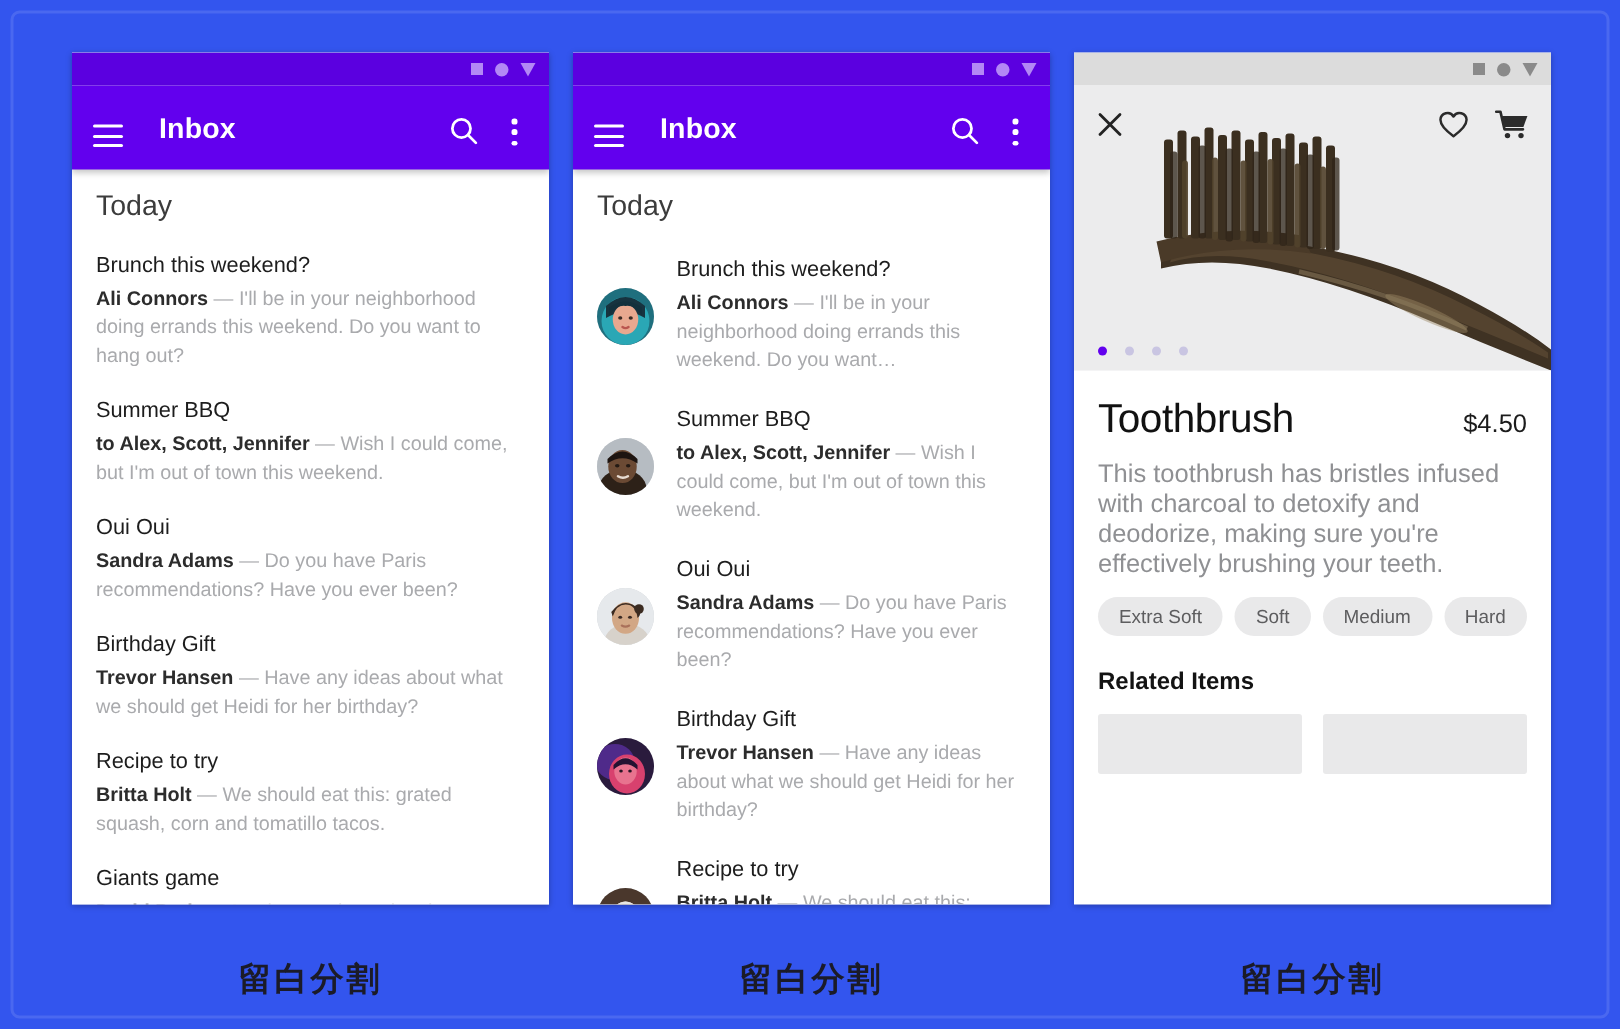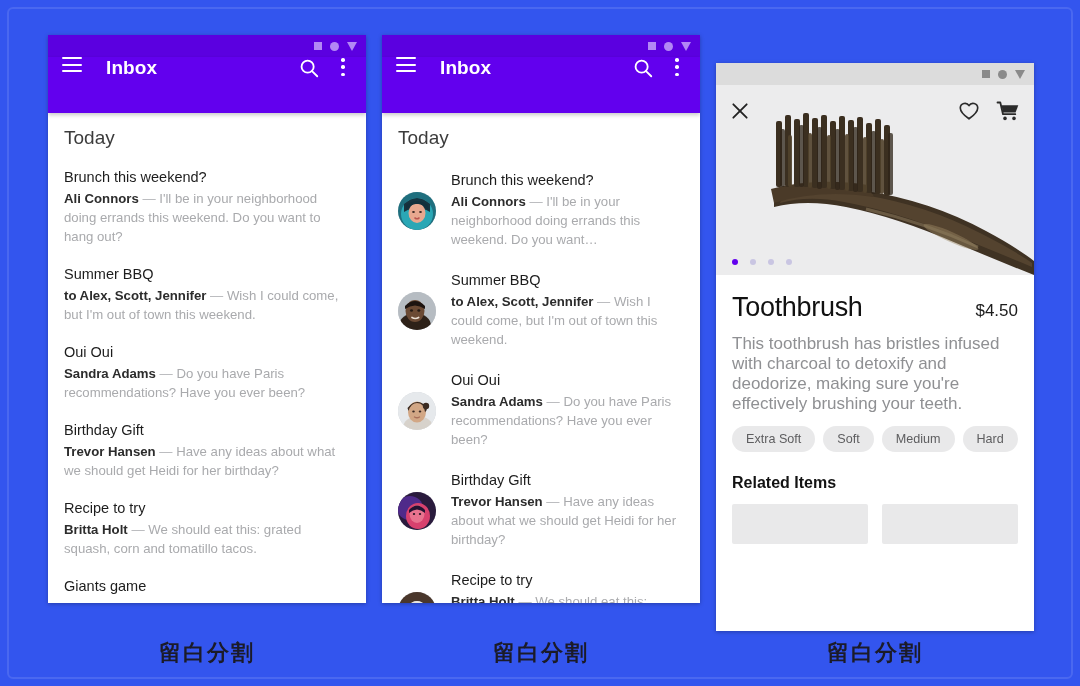--- a/index.html
+++ b/index.html
@@ -42,21 +42,21 @@
     position: absolute;
     top: 35px;
     width: 318px;
     height: 568px;
     background: #ffffff;
     overflow: hidden;
     box-shadow: 0 1px 4px rgba(0,0,0,0.28);
   }
   #panel-1 { left: 48px; }
   #panel-2 { left: 382px; }
-  #panel-3 { left: 716px; margin-top: 28px; }
+  #panel-3 { left: 716px; }
 
   
   .statusbar {
     height: 22px;
     display: flex;
     align-items: center;
     justify-content: flex-end;
     padding-right: 9px;
     gap: 8px;
   }
@@ -74,22 +74,22 @@
   .statusbar.purple .sb-sq, .statusbar.purple .sb-ci { background: #b388f5; }
   .statusbar.purple .sb-tr { color: #b388f5; }
   .statusbar.light .sb-sq, .statusbar.light .sb-ci { background: #8a8a8a; }
   .statusbar.light .sb-tr { color: #8a8a8a; }
 
   
   .appbar {
     height: 56px;
     background: #6200ee;
     display: flex;
-    align-items: flex-start;
-    padding: 0 14px;
+    align-items: flex-end;
+    padding: 15px 14px;
     box-shadow: 0 2px 4px rgba(0,0,0,0.22);
     position: relative;
     z-index: 3;
   }
   .appbar-title {
     color: #ffffff;
     font-size: 19px;
     font-weight: bold;
     margin-left: 24px;
     letter-spacing: 0.1px;

